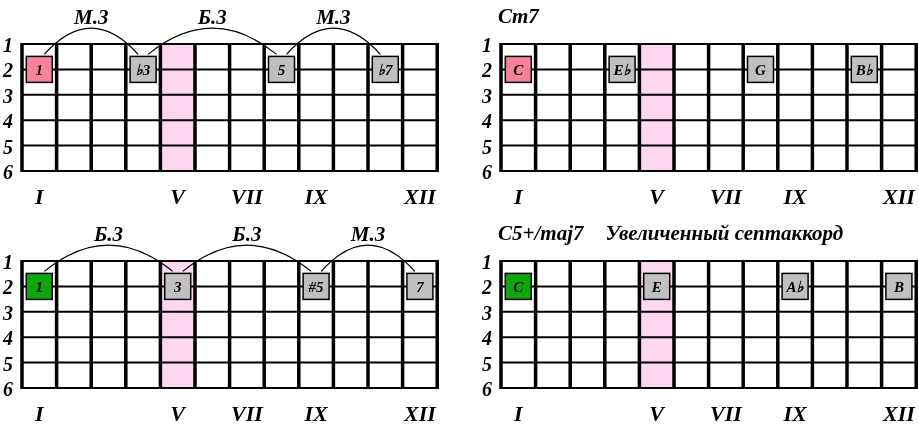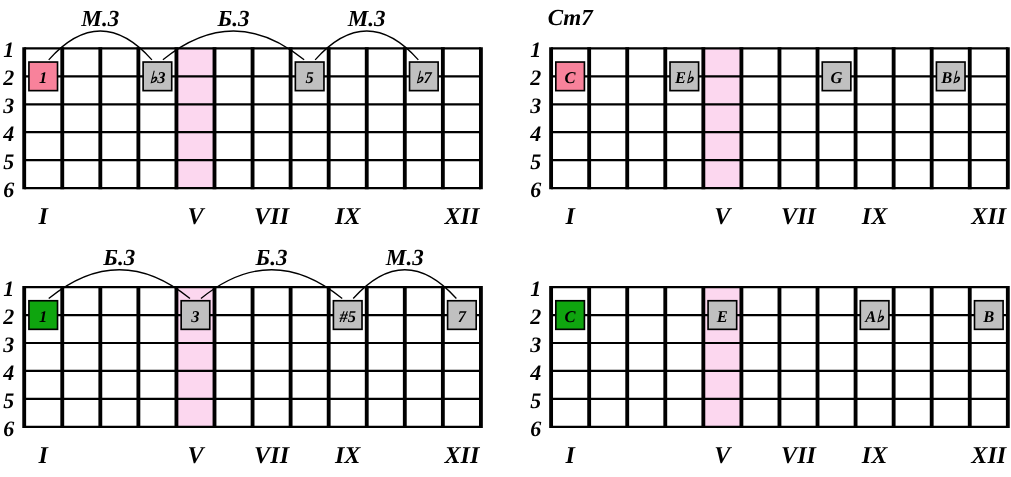--- a/index.html
+++ b/index.html
@@ -211,15 +211,17 @@
         <rect x="45.3" y="56.400000000000006" width="26" height="26" fill="#0FA50F" stroke="#000" stroke-width="1.5"></rect>
         <text x="58.3" y="75.4" text-anchor="middle" class="mklab">C</text>
         <rect x="183.70000000000002" y="56.400000000000006" width="26" height="26" fill="#C0C0C0" stroke="#000" stroke-width="1.5"></rect>
         <text x="196.70000000000002" y="75.4" text-anchor="middle" class="mklab">E</text>
         <rect x="322.1" y="56.400000000000006" width="26" height="26" fill="#C0C0C0" stroke="#000" stroke-width="1.5"></rect>
         <text x="335.1" y="75.4" text-anchor="middle" class="mklab">A♭</text>
         <rect x="425.90000000000003" y="56.400000000000006" width="26" height="26" fill="#C0C0C0" stroke="#000" stroke-width="1.5"></rect>
         <text x="438.90000000000003" y="75.4" text-anchor="middle" class="mklab">B</text>
       </svg>
       <div class="title">
+        <span>C5+/maj7</span>
+        <span>Увеличенный септаккорд</span>
       </div>
     </section>
 </div>
 
 </body></html>

